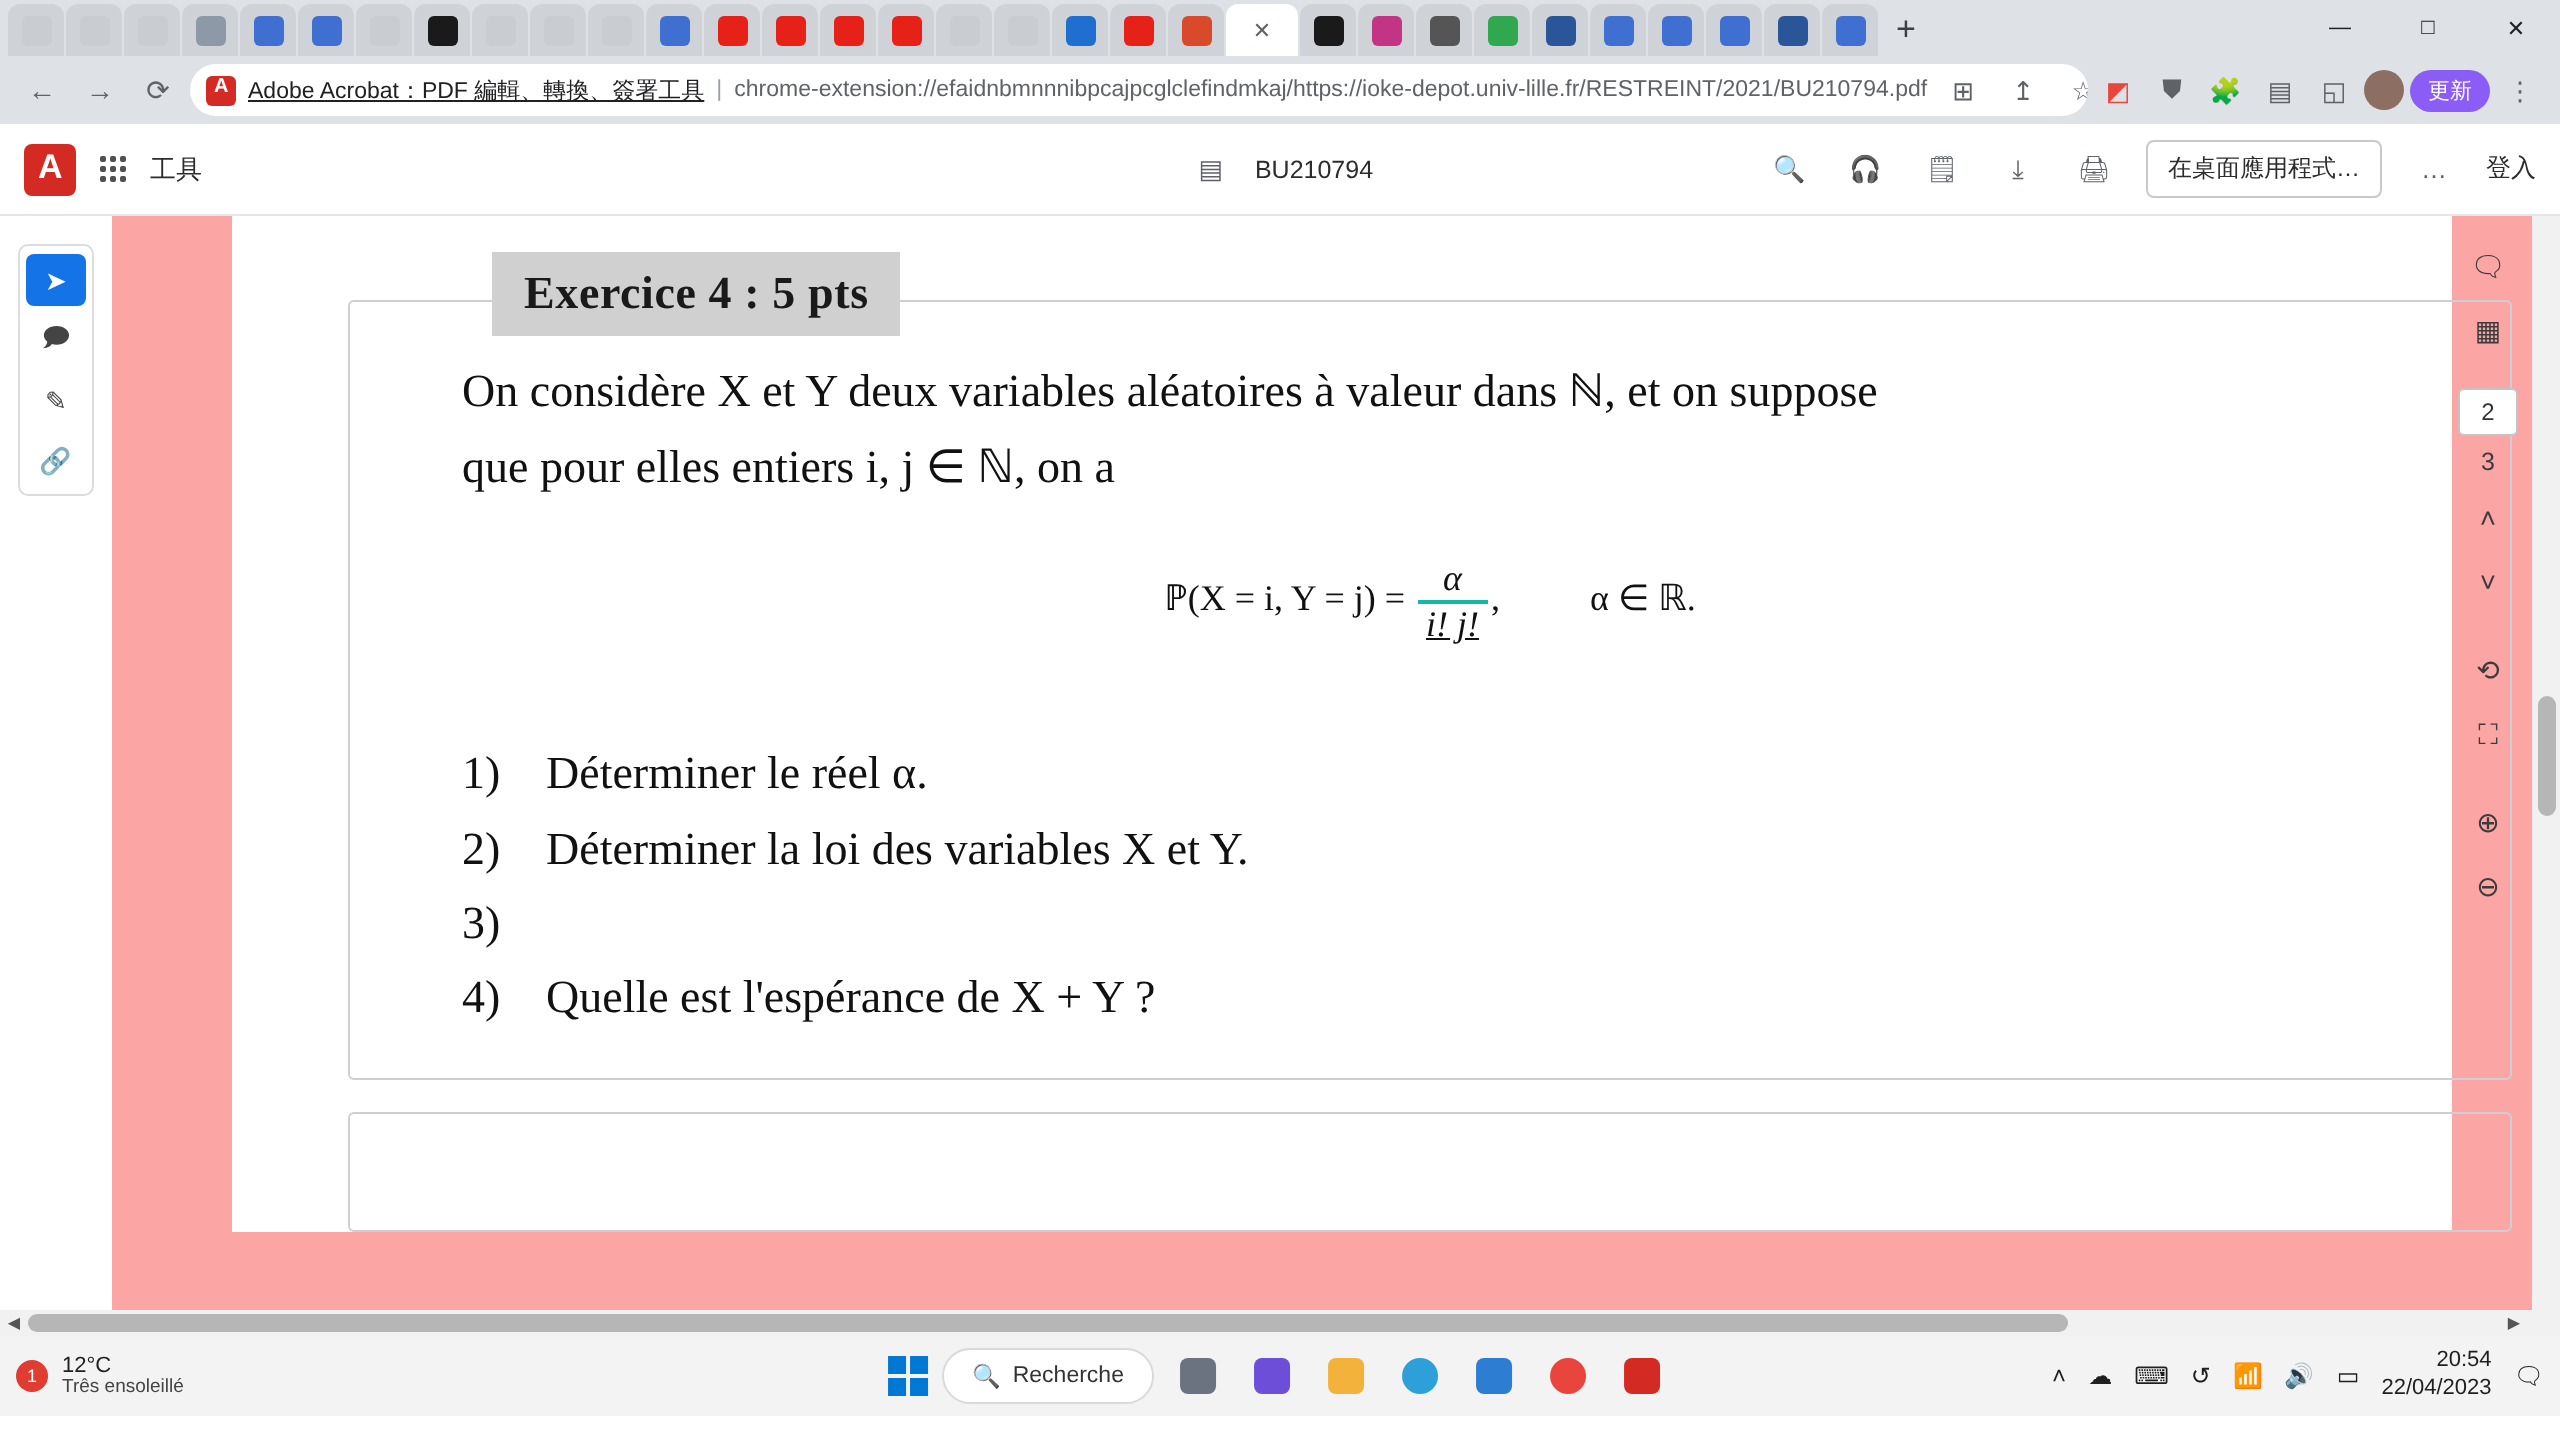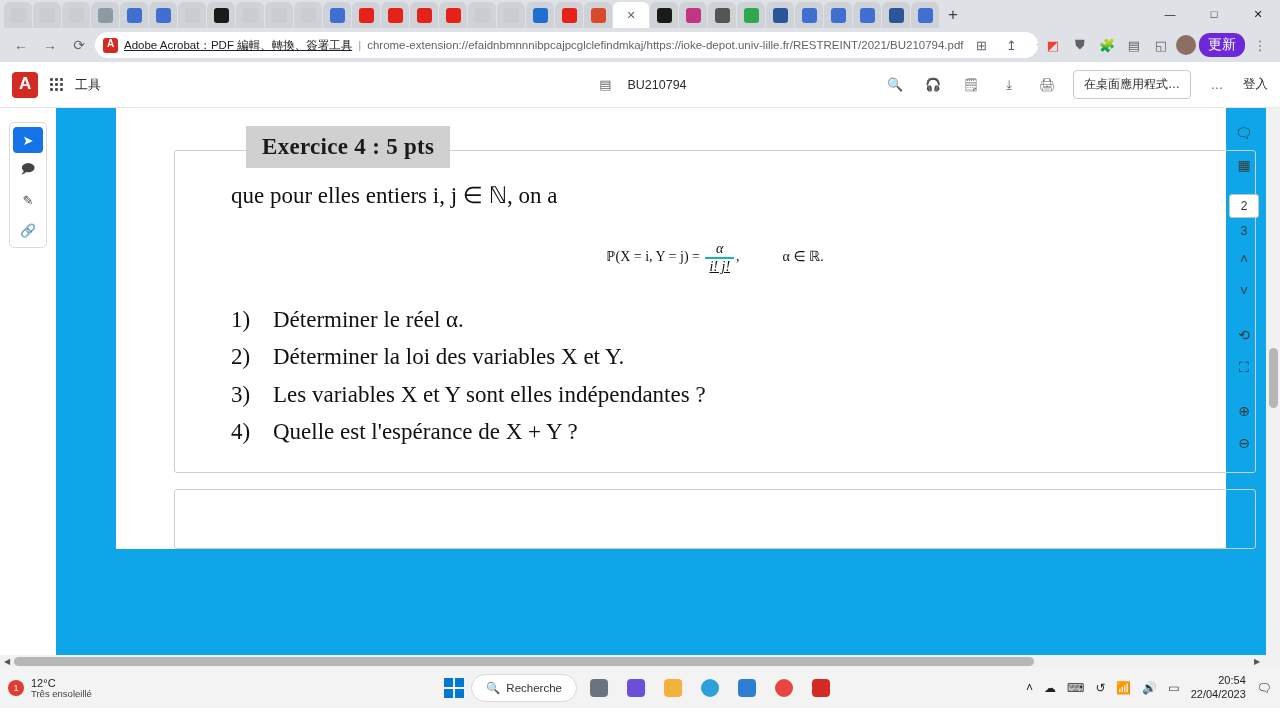--- a/index.html
+++ b/index.html
@@ -31,21 +31,21 @@
     flex:1; height:26px; background:#ffffff; border-radius:13px; display:flex; align-items:center;
     padding:0 8px; gap:6px; font-size:11.5px; color:#3c4043; overflow:hidden; white-space:nowrap;
   }
   .omni-ico { width:15px; height:15px; background:#d32b23; border-radius:3px; flex:0 0 auto; position:relative; }
   .omni-ico::after { content:"A"; color:#fff; font-size:10px; position:absolute; left:4px; top:0px; font-weight:bold; }
   .omni-title { color:#202124;text-decoration:underline; }
   .omni-sep { color:#9aa0a6; }
   .omni-url { color:#5f6368; }
   .omni-right { margin-left:auto; display:flex; align-items:center; gap:6px; color:#5f6368; font-size:12px; }
   .tb-ico { width:24px; height:24px; display:flex; align-items:center; justify-content:center; color:#5f6368; font-size:13px; }
-  .update-pill { background:#6d28d9; color:#fff; font-size:14px; border-radius:11px; padding:3px 9px;text-align:center; }
+  .update-pill { background:#8b5cf6; color:#fff; font-size:11px; border-radius:11px; padding:3px 9px;text-align:center; }
   .avatar { width:20px; height:20px; border-radius:50%; background:#8d6e63; }
 
   
   .appbar { height:46px; background:#ffffff; border-bottom:1px solid #e6e6e6; display:flex; align-items:center; padding:0 12px; gap:12px; position:relative; }
   .acro-logo { width:26px; height:26px; background:#d32b23; border-radius:4px; position:relative; }
   .acro-logo::after { content:"A"; position:absolute; color:#fff; font-weight:bold; font-size:17px; left:7px; top:2px; }
   .grid-ico { display:grid; grid-template-columns:repeat(3,3px); grid-gap:2px; }
   .grid-ico i { width:3px; height:3px; background:#505050; display:block; border-radius:1px; }
   .tools-label { font-size:13px; color:#2c2c2c; }
   .appbar-center { position:absolute; left:50%; transform:translateX(-50%); display:flex; align-items:center; gap:10px; font-size:12.5px; color:#2c2c2c; }
@@ -53,34 +53,34 @@
   .desktop-btn { border:1px solid #c9c9c9; border-radius:4px; padding:5px 10px; font-size:12px; color:#2c2c2c; max-width:130px; overflow:hidden; text-overflow:ellipsis; white-space:nowrap; }
   .signin { font-size:12.5px; color:#2c2c2c; }
 
   
   .main { position:relative; width:1280px; height:560px; background:#ffffff; display:flex; }
   .leftrail { width:56px; padding-top:14px; display:flex; flex-direction:column; align-items:center; }
   .lr-box { width:38px; border:1px solid #dcdcdc; border-radius:5px; background:#fff; padding:4px 0; display:flex; flex-direction:column; align-items:center; gap:4px; }
   .lr-btn { width:30px; height:26px; display:flex; align-items:center; justify-content:center; border-radius:4px; color:#444; font-size:13px; }
   .lr-btn.active { background:#1473e6; color:#fff; }
 
-  .doc-area { flex:1; position:relative; overflow:hidden; background:#0ea5e9; }
+  .doc-area { flex:1; position:relative; overflow:hidden; background:#fca5a5; }
   .page {
     position:absolute; left:60px; top:0; width:1110px; background:#fff; color:#111;
     font-family:"Liberation Serif", serif;
   }
   .ex-head {
     display:inline-block; background:#d0d0d0; color:#1a1a1a;
     font-family:"Liberation Serif", serif; font-weight:bold; font-size:23px;
     padding:8px 16px; letter-spacing:.3px;
   }
   .ex-box { border:1px solid #cfcfcf; border-radius:3px; padding:26px 28px 22px 28px; margin-top:-18px; }
   .ptxt { font-size:23px; line-height:1.66; margin:0; }
   .it { }
-  .formula { text-align:center; margin:26px 0 26px 0; font-size:14px; }
+  .formula { text-align:center; margin:26px 0 45px 0; font-size:18px; }
   .frac { display:inline-block; vertical-align:middle; text-align:center; margin:0 2px; }
   .frac .num { display:block; font-style:italic; padding:0 4px; }
   .frac .den { display:block; border-top:2px solid #14b8a6; padding:0 4px; font-style:italic;text-decoration:underline; }
   .qlist { margin:0; padding:0; list-style:none; font-size:23px; line-height:1.62; }
   .qlist li { display:flex; gap:14px; }
   .qnum { width:28px; flex:0 0 auto; }
 
   
   .vscroll { position:absolute; right:0; top:0; width:14px; height:560px; background:#f1f1f1; }
   .vthumb { position:absolute; right:2px; top:240px; width:9px; height:60px; background:#b6b6b6; border-radius:5px; }
@@ -288,20 +288,21 @@
       <div class="lr-btn">🔗</div>
     </div>
   </div>
 
   <div class="doc-area">
     <div class="page">
 
       <div style="position:relative; padding-top:18px;">
         <div class="ex-head" style="margin-left:130px;">Exercice 4 : 5 pts</div>
         <div class="ex-box" style="margin-left:58px; width:1082px;">
+          <p class="ptxt" style="padding-left:28px;">On considère X et Y deux variables aléatoires à valeur dans ℕ, et on suppose</p>
           <p class="ptxt" style="padding-left:28px;">que pour elles entiers i,  j ∈ ℕ, on a</p>
 
           <div class="formula">
             <span>ℙ(X = i, Y = j) =</span>
             <span class="frac">
               <span class="num">α</span>
               <span class="den">i! j!</span>
             </span><span>,</span>
             <span style="display:inline-block;width:36px"></span>
             <span class="it">α ∈ ℝ.</span>
@@ -311,21 +312,20 @@
             <li>
               <span class="qnum">1)</span>
               <span>Déterminer le réel α.</span>
             </li>
             <li>
               <span class="qnum">2)</span>
               <span>Déterminer la loi des variables X et Y.</span>
             </li>
             <li>
               <span class="qnum">3)</span>
-              <span>Les variables X et Y sont elles indépendantes ?</span>
             </li>
             <li>
               <span class="qnum">4)</span>
               <span>Quelle est l'espérance de X + Y ?</span>
             </li>
           </ul>
         </div>
 
         <div style="height:34px"></div>
         <div class="ex-box" style="margin-left:58px; width:1082px; height:60px;"></div>

